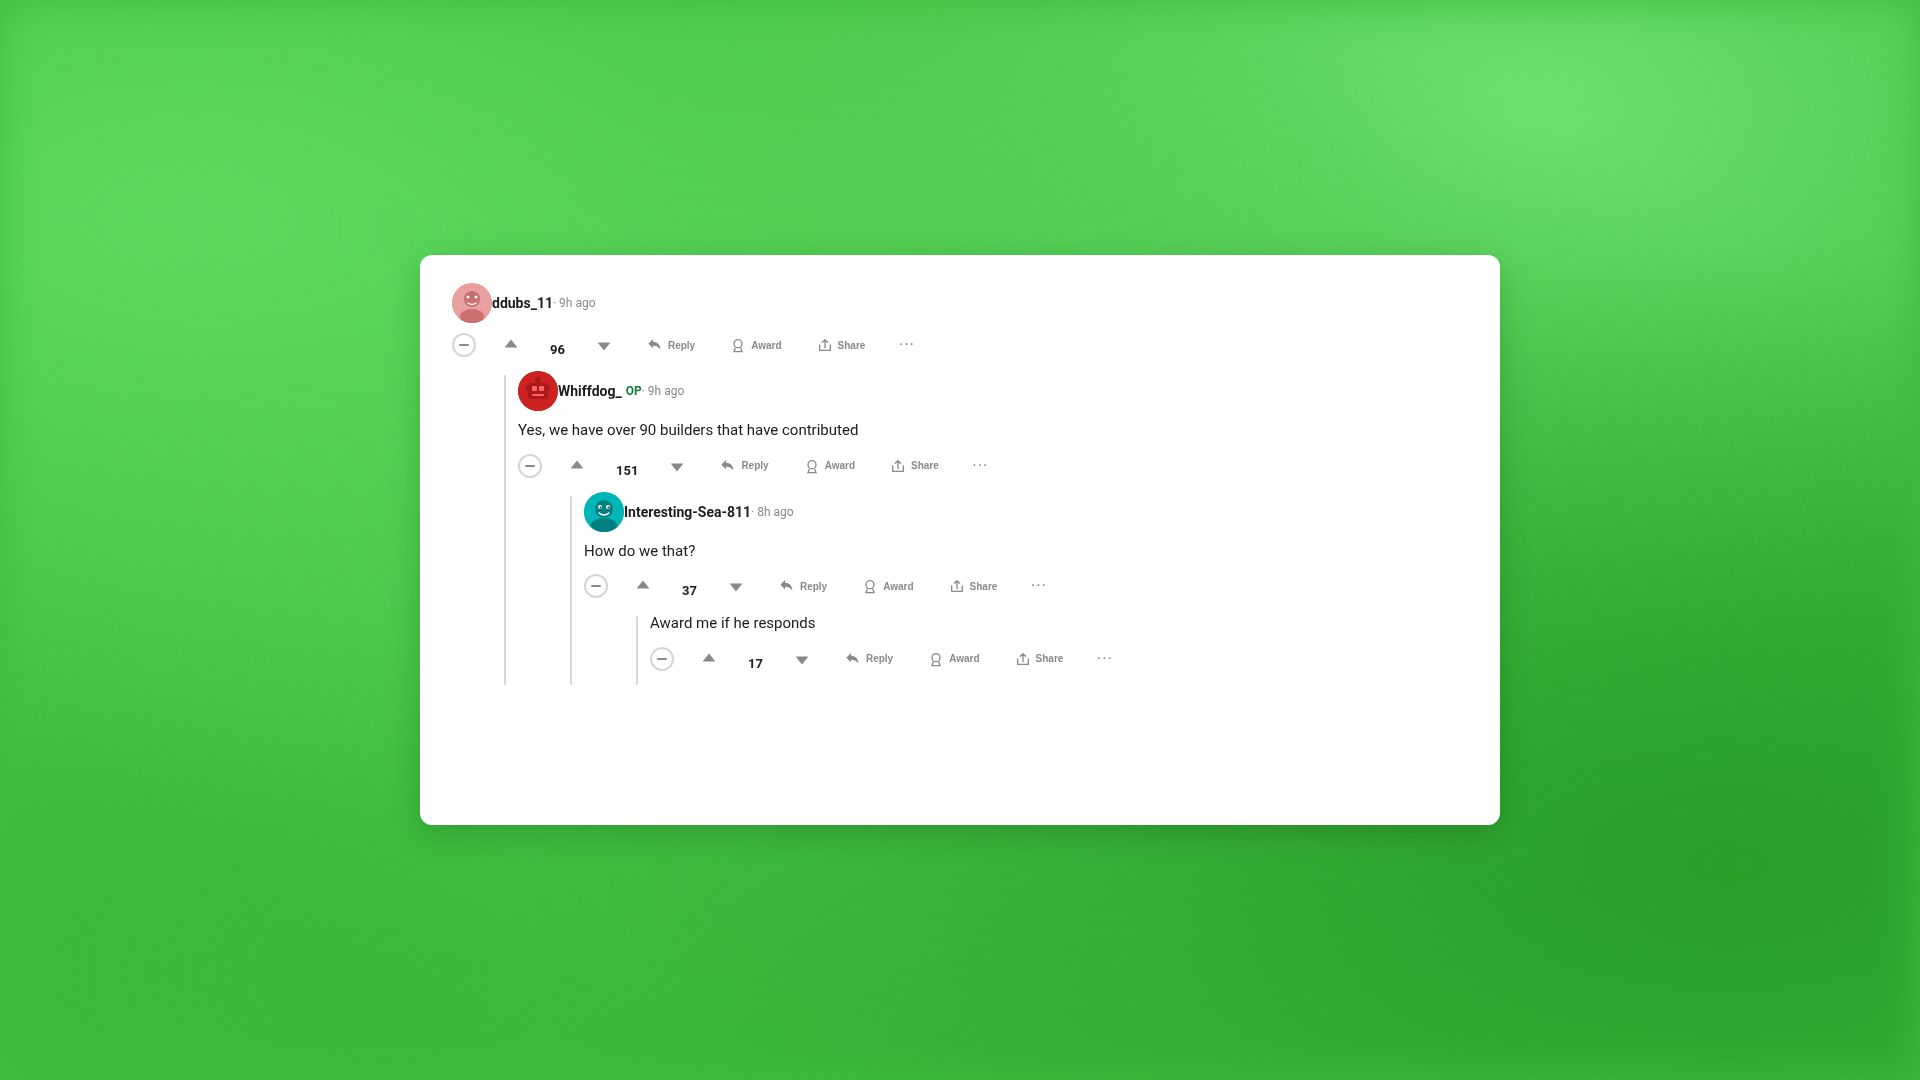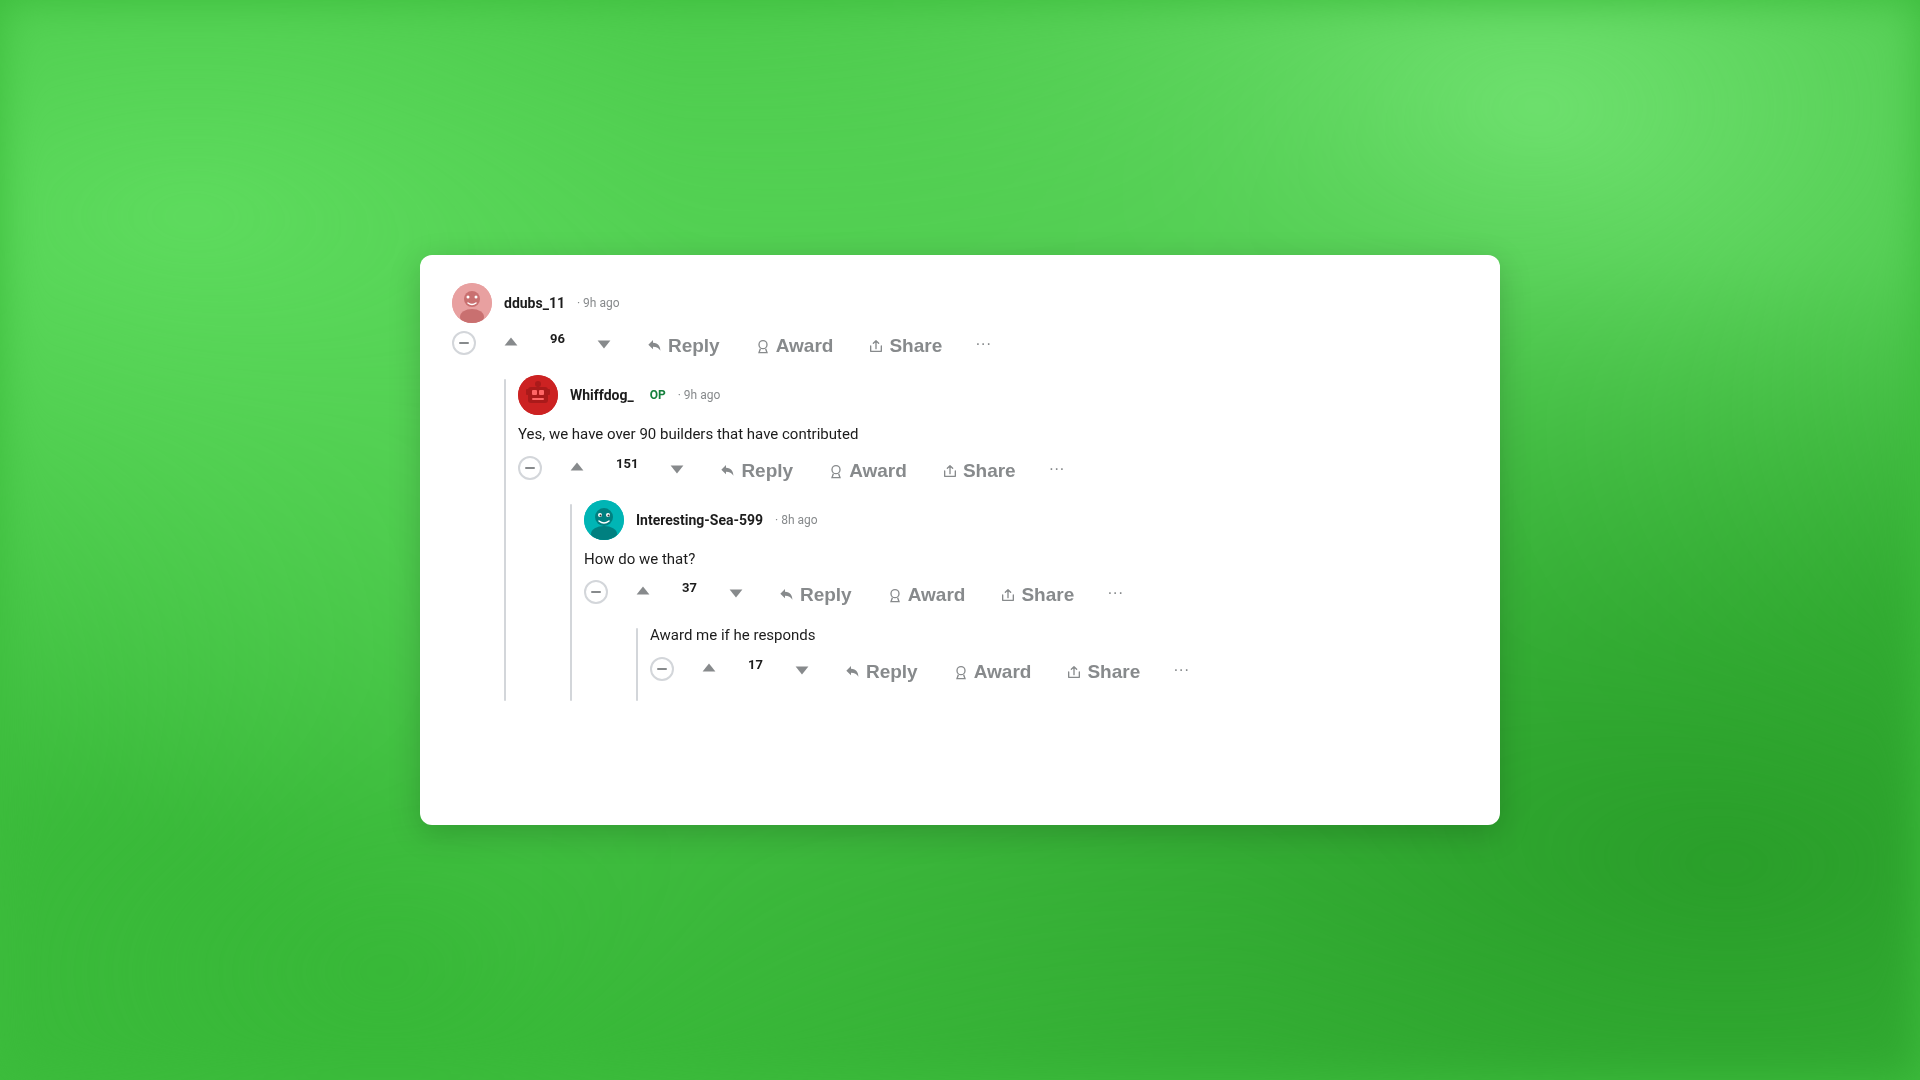--- a/index.html
+++ b/index.html
@@ -43,21 +43,20 @@
     
     .comment {
       display: flex;
       flex-direction: column;
       gap: 0;
     }
 
     .comment-header {
       display: flex;
       align-items: center;
-      gap: 12px;
       margin-bottom: 8px;
     }
 
     .avatar {
       width: 40px;
       height: 40px;
       border-radius: 50%;
       flex-shrink: 0;
       overflow: hidden;
       display: flex;
@@ -108,36 +107,36 @@
     .comment-body {
       font-size: 15px;
       color: #1c1c1c;
       line-height: 1.5;
       margin-bottom: 10px;
     }
 
     
     .action-bar {
       display: flex;
-      align-items: flex-start;
+      align-items: flex-end;
       gap: 19px;
       margin-bottom: 14px;
     }
 
     .action-btn {
       display: flex;
       align-items: center;
       gap: 5px;
       padding: 4px 8px;
       border-radius: 20px;
       cursor: pointer;
       background: transparent;
       border: none;
       color: #878a8c;
-      font-size: 19px;
+      font-size: 10px;
       font-weight: 600;
       white-space: nowrap;
     }
 
     .vote-group {
       display: flex;
       align-items: center;
       gap: 2px;
       background: transparent;
     }
@@ -349,21 +348,21 @@
                       <circle cx="20" cy="20" r="20" fill="#00b5b5"></circle>
                       <circle cx="20" cy="17" r="9" fill="#008080"></circle>
                       <circle cx="16" cy="15" r="2" fill="#fff"></circle>
                       <circle cx="24" cy="15" r="2" fill="#fff"></circle>
                       <circle cx="16.5" cy="15.5" r="1" fill="#333"></circle>
                       <circle cx="24.5" cy="15.5" r="1" fill="#333"></circle>
                       <path d="M15 21 Q20 25 25 21" stroke="#fff" stroke-width="1.5" fill="none" stroke-linecap="round"></path>
                       <ellipse cx="20" cy="34" rx="13" ry="8" fill="#008080"></ellipse>
                     </svg>
                   </div>
-                  <span class="username">Interesting-Sea-599</span>
+                  <span class="username">Interesting-Sea-811</span>
                   <span class="timestamp">· <span>8h ago</span></span>
                 </div>
                 <div class="comment-body">How do we that?</div>
 
                 <div class="action-bar">
                   <button class="collapse-btn">
                     <div class="collapse-icon"></div>
                   </button>
                   <button class="action-btn">
                     <svg width="16" height="16" viewBox="0 0 20 20" fill="none">

